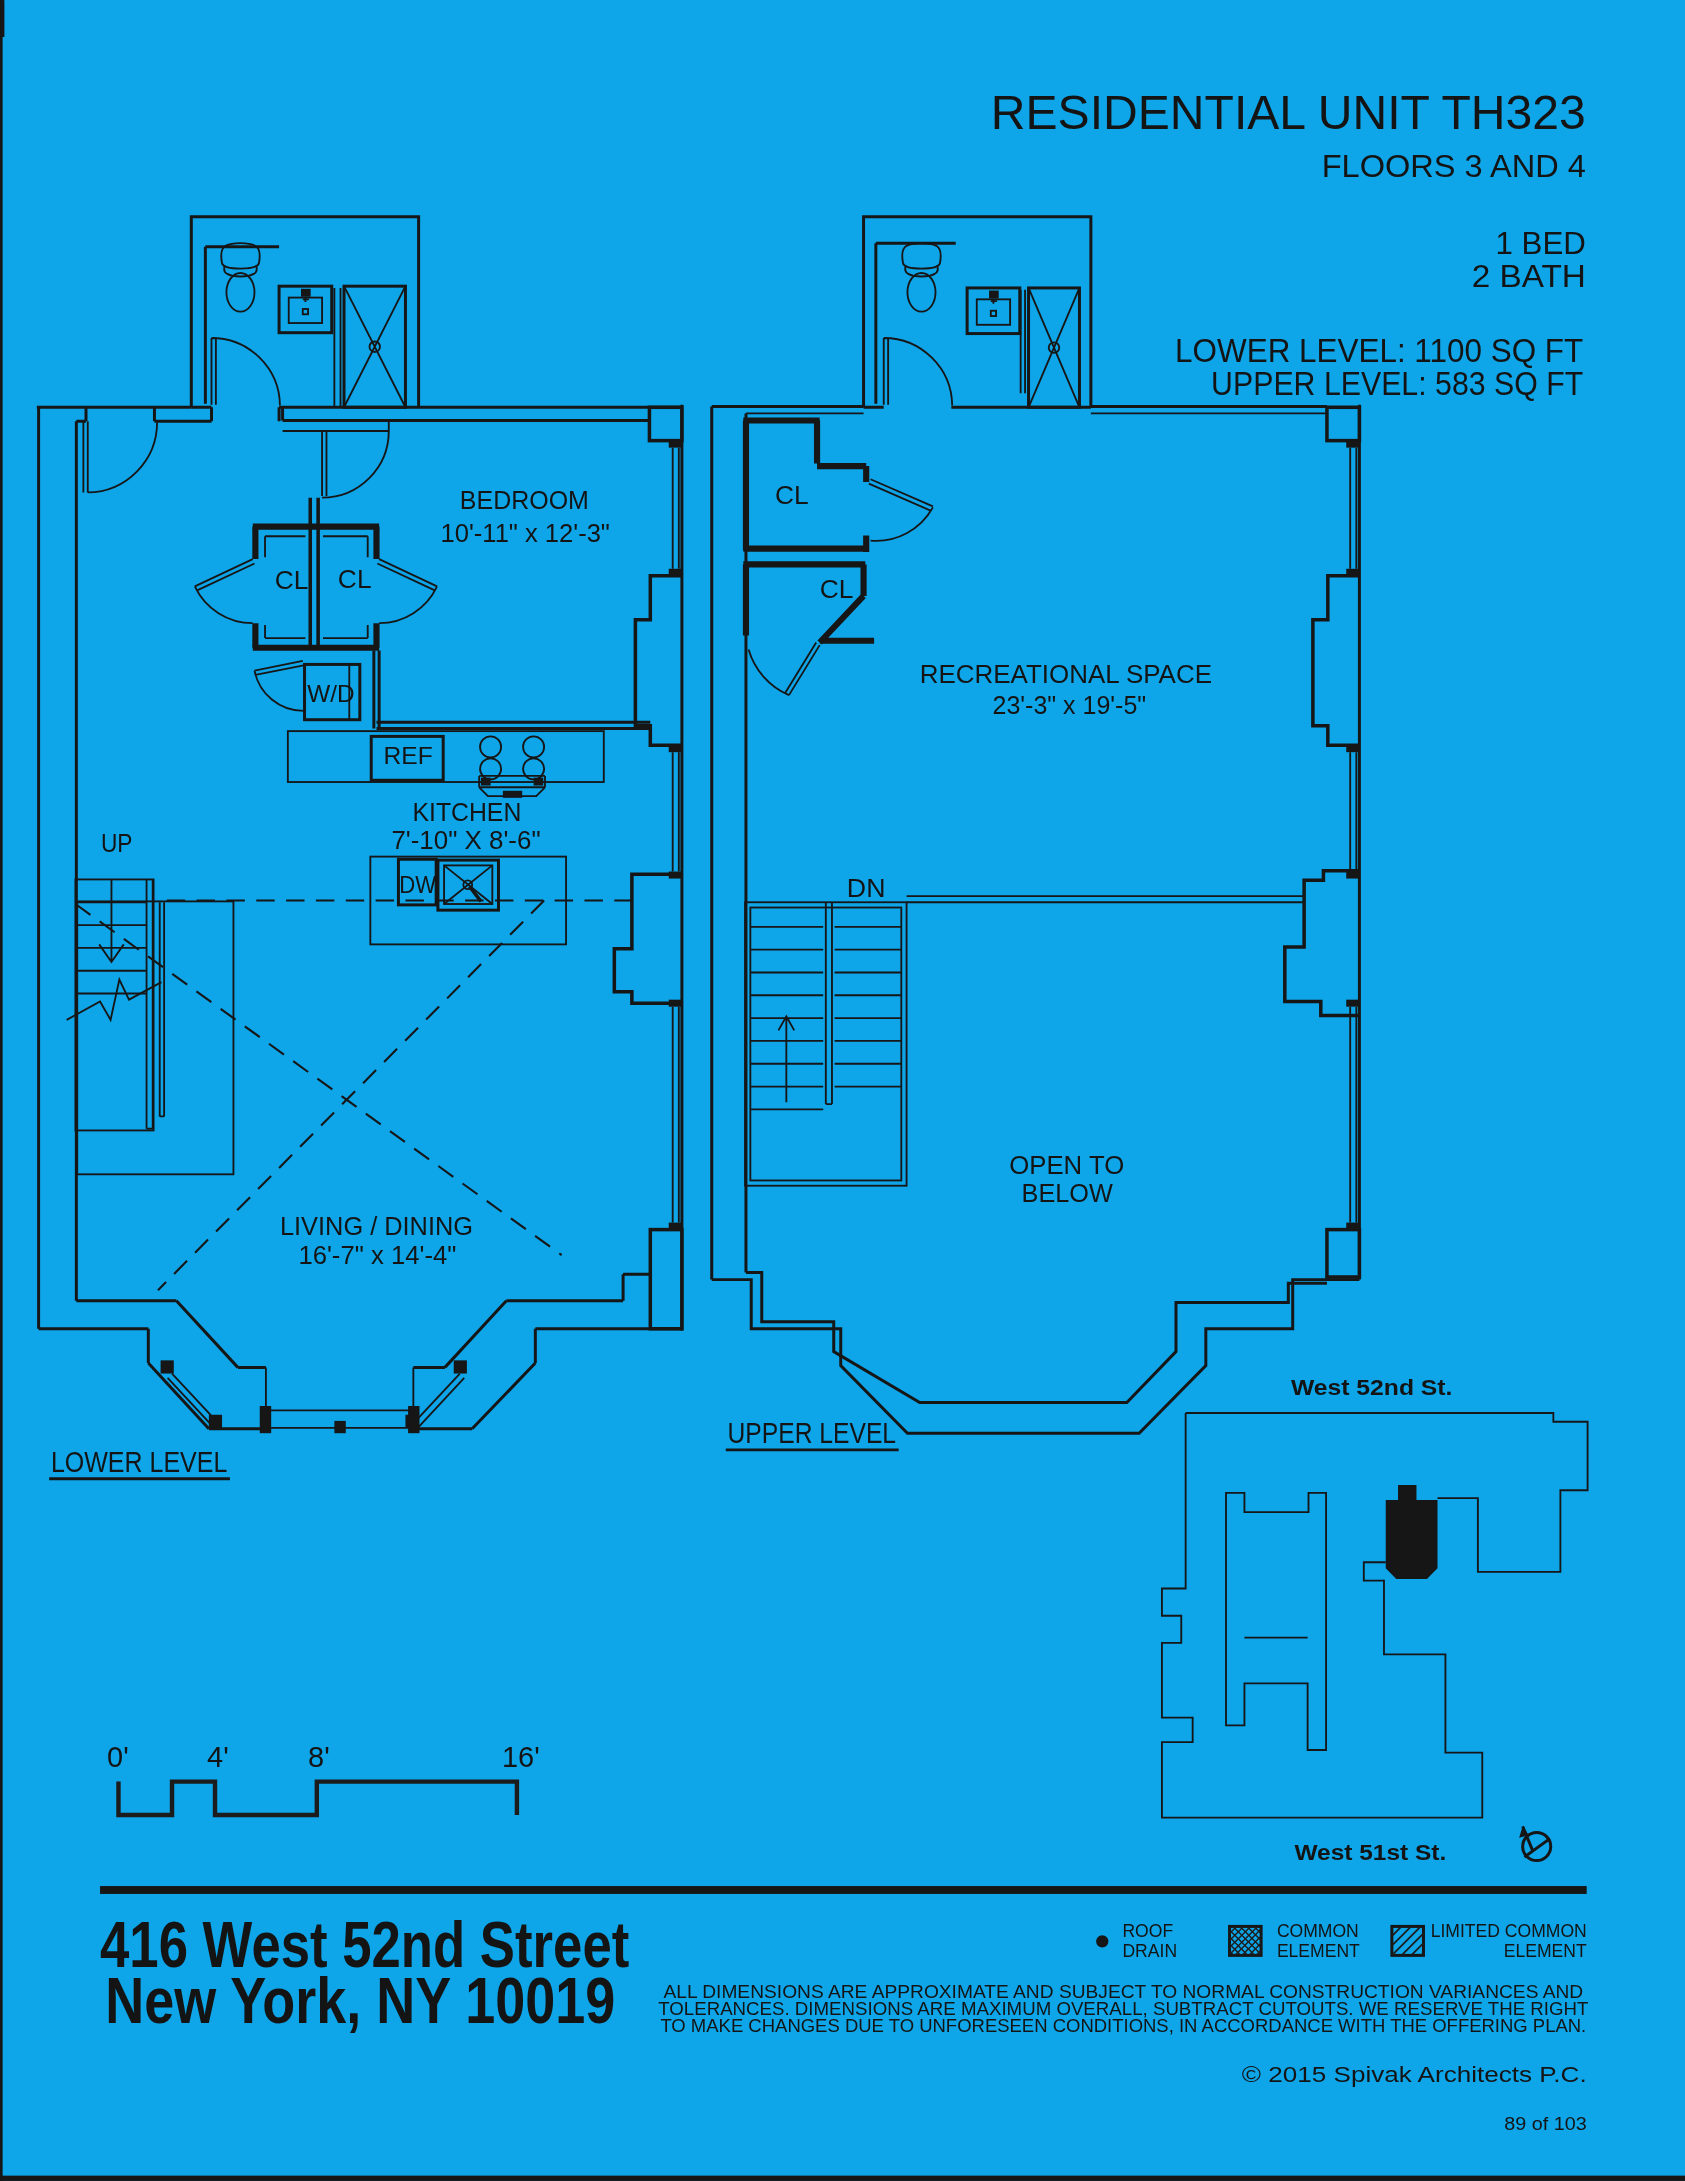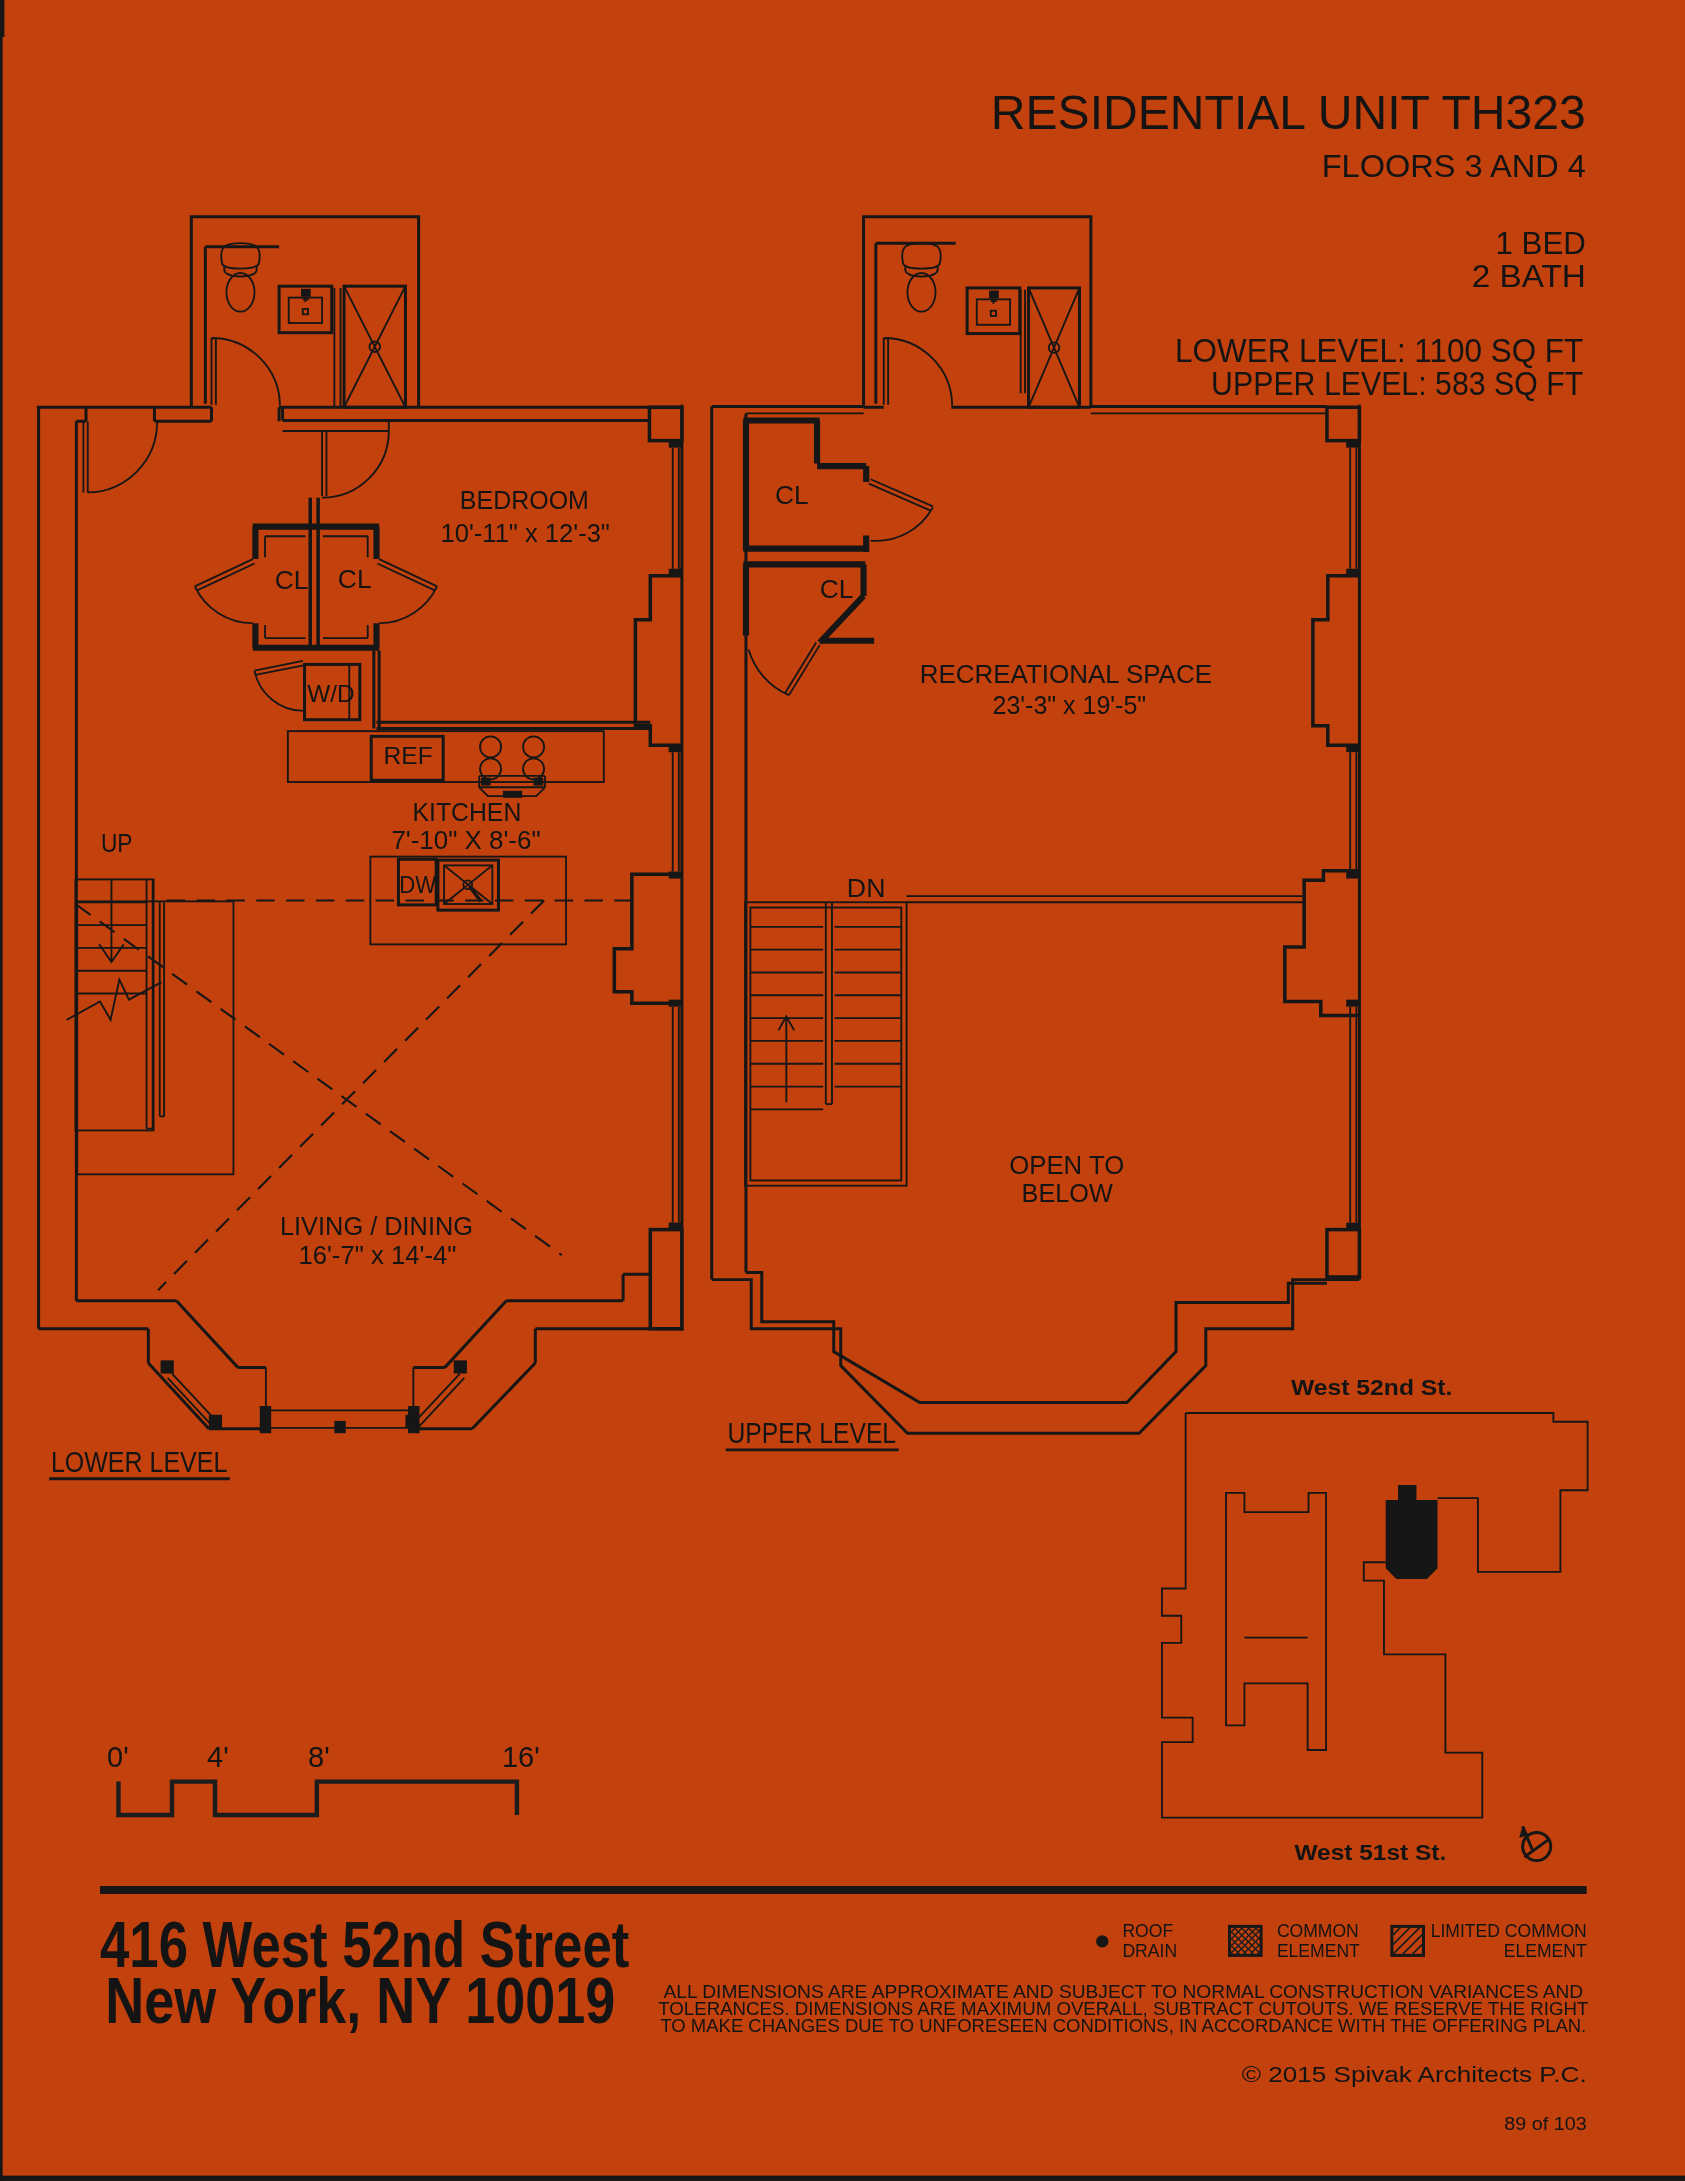--- a/index.html
+++ b/index.html
@@ -1,16 +1,16 @@
 <!DOCTYPE html>
 <html style="font-size:14px"><head>
 <meta charset="utf-8">
 <style>
 html,body{margin:0;padding:0;background:#fff}
-#pg{position:relative;width:1685px;height:2181px;background:#c2410c;overflow:hidden}
+#pg{position:relative;width:1685px;height:2181px;background:#0ea5e9;overflow:hidden}
 svg{position:absolute;top:0;left:0}
 text{font-family:"Liberation Sans",sans-serif;fill:#141414;-webkit-text-stroke:0.35px #141414}
 .k{stroke:#161616;fill:none;stroke-width:3.4}
 .k1{stroke:#161616;fill:none;stroke-width:2.1}
 .k3{stroke:#161616;fill:none;stroke-width:4}
 .k6{stroke:#161616;fill:none;stroke-width:7}
 .b{fill:#161616;stroke:none}
 .d{stroke:#161616;fill:none;stroke-width:2.4;stroke-dasharray:21 13}
 </style>
 </head>

